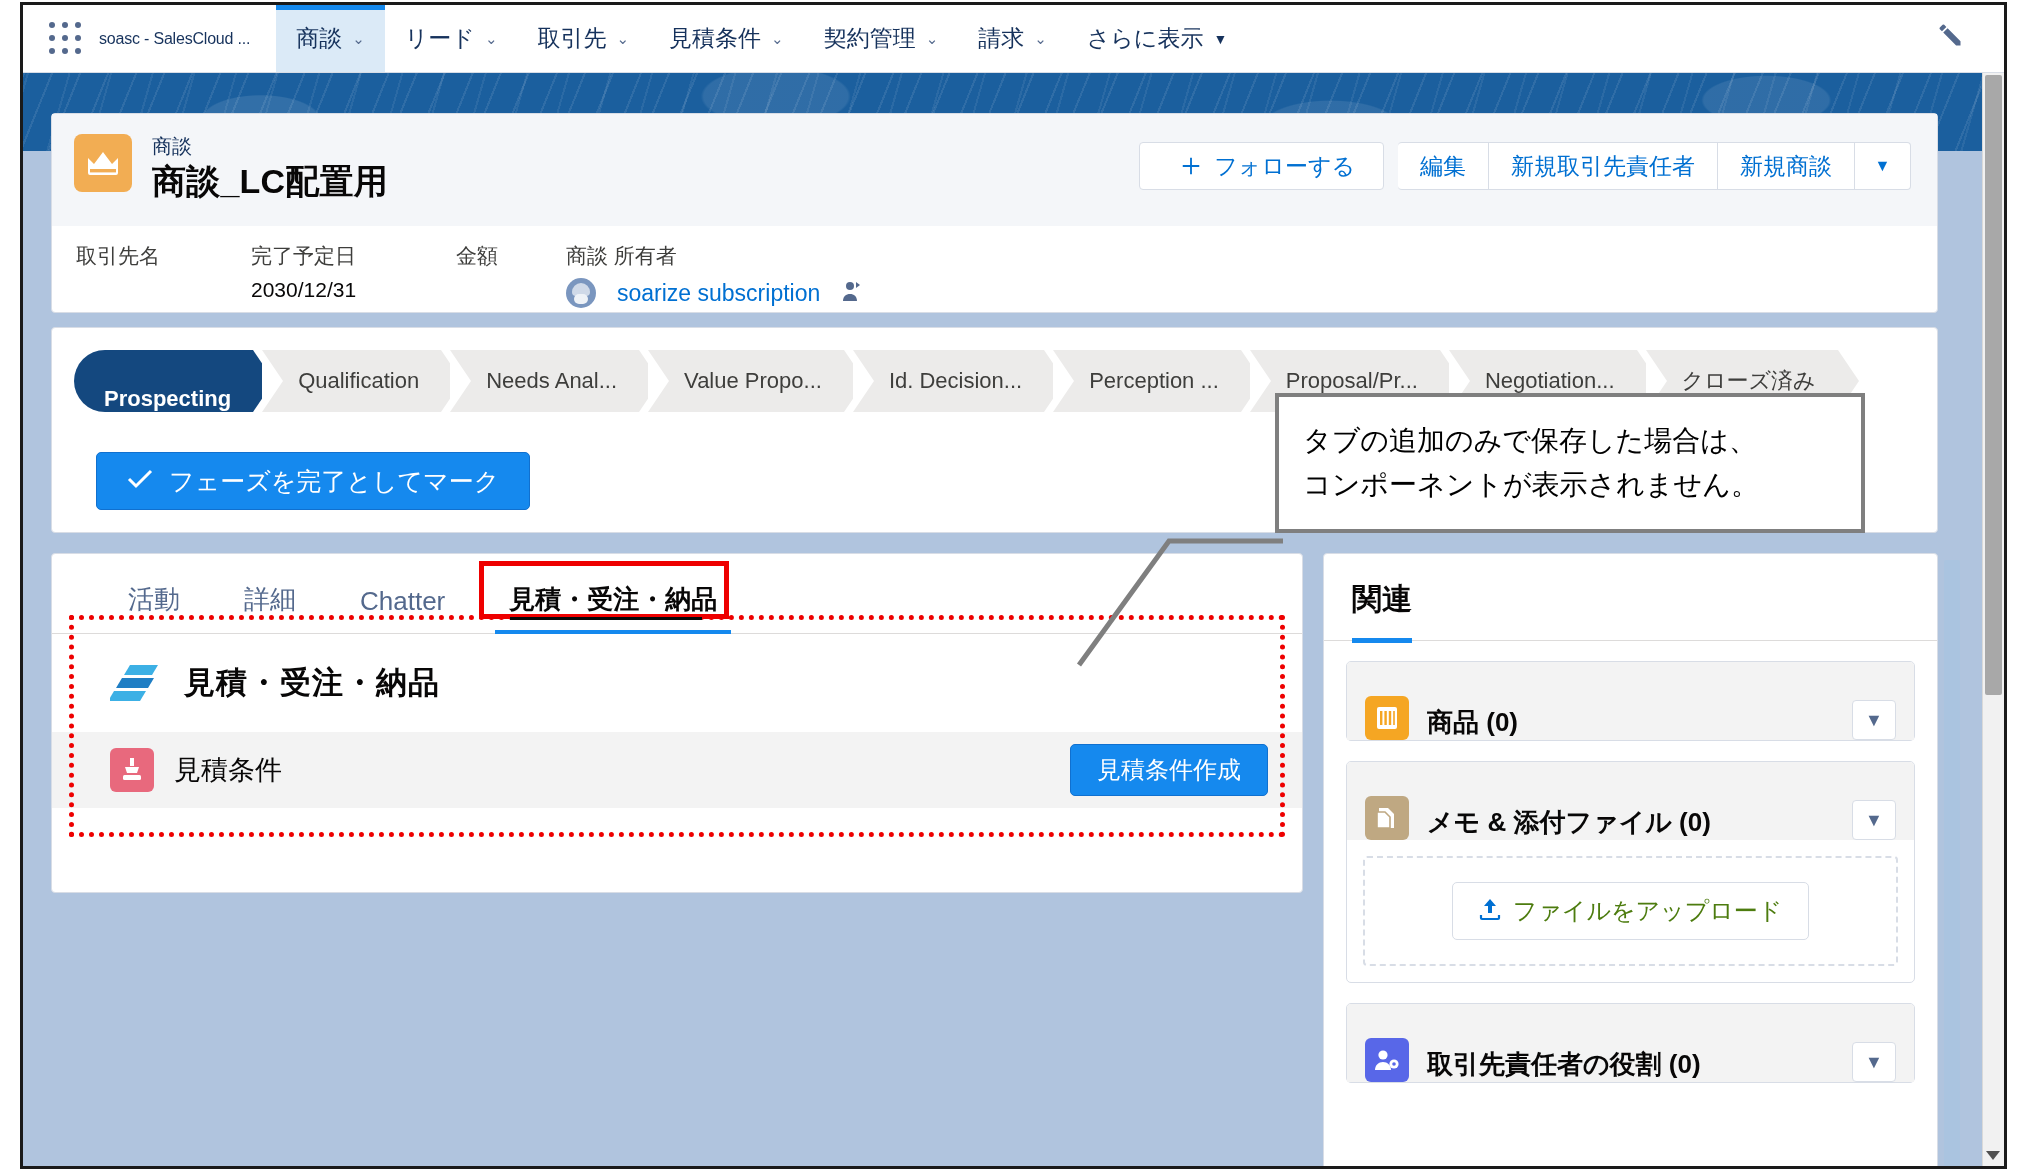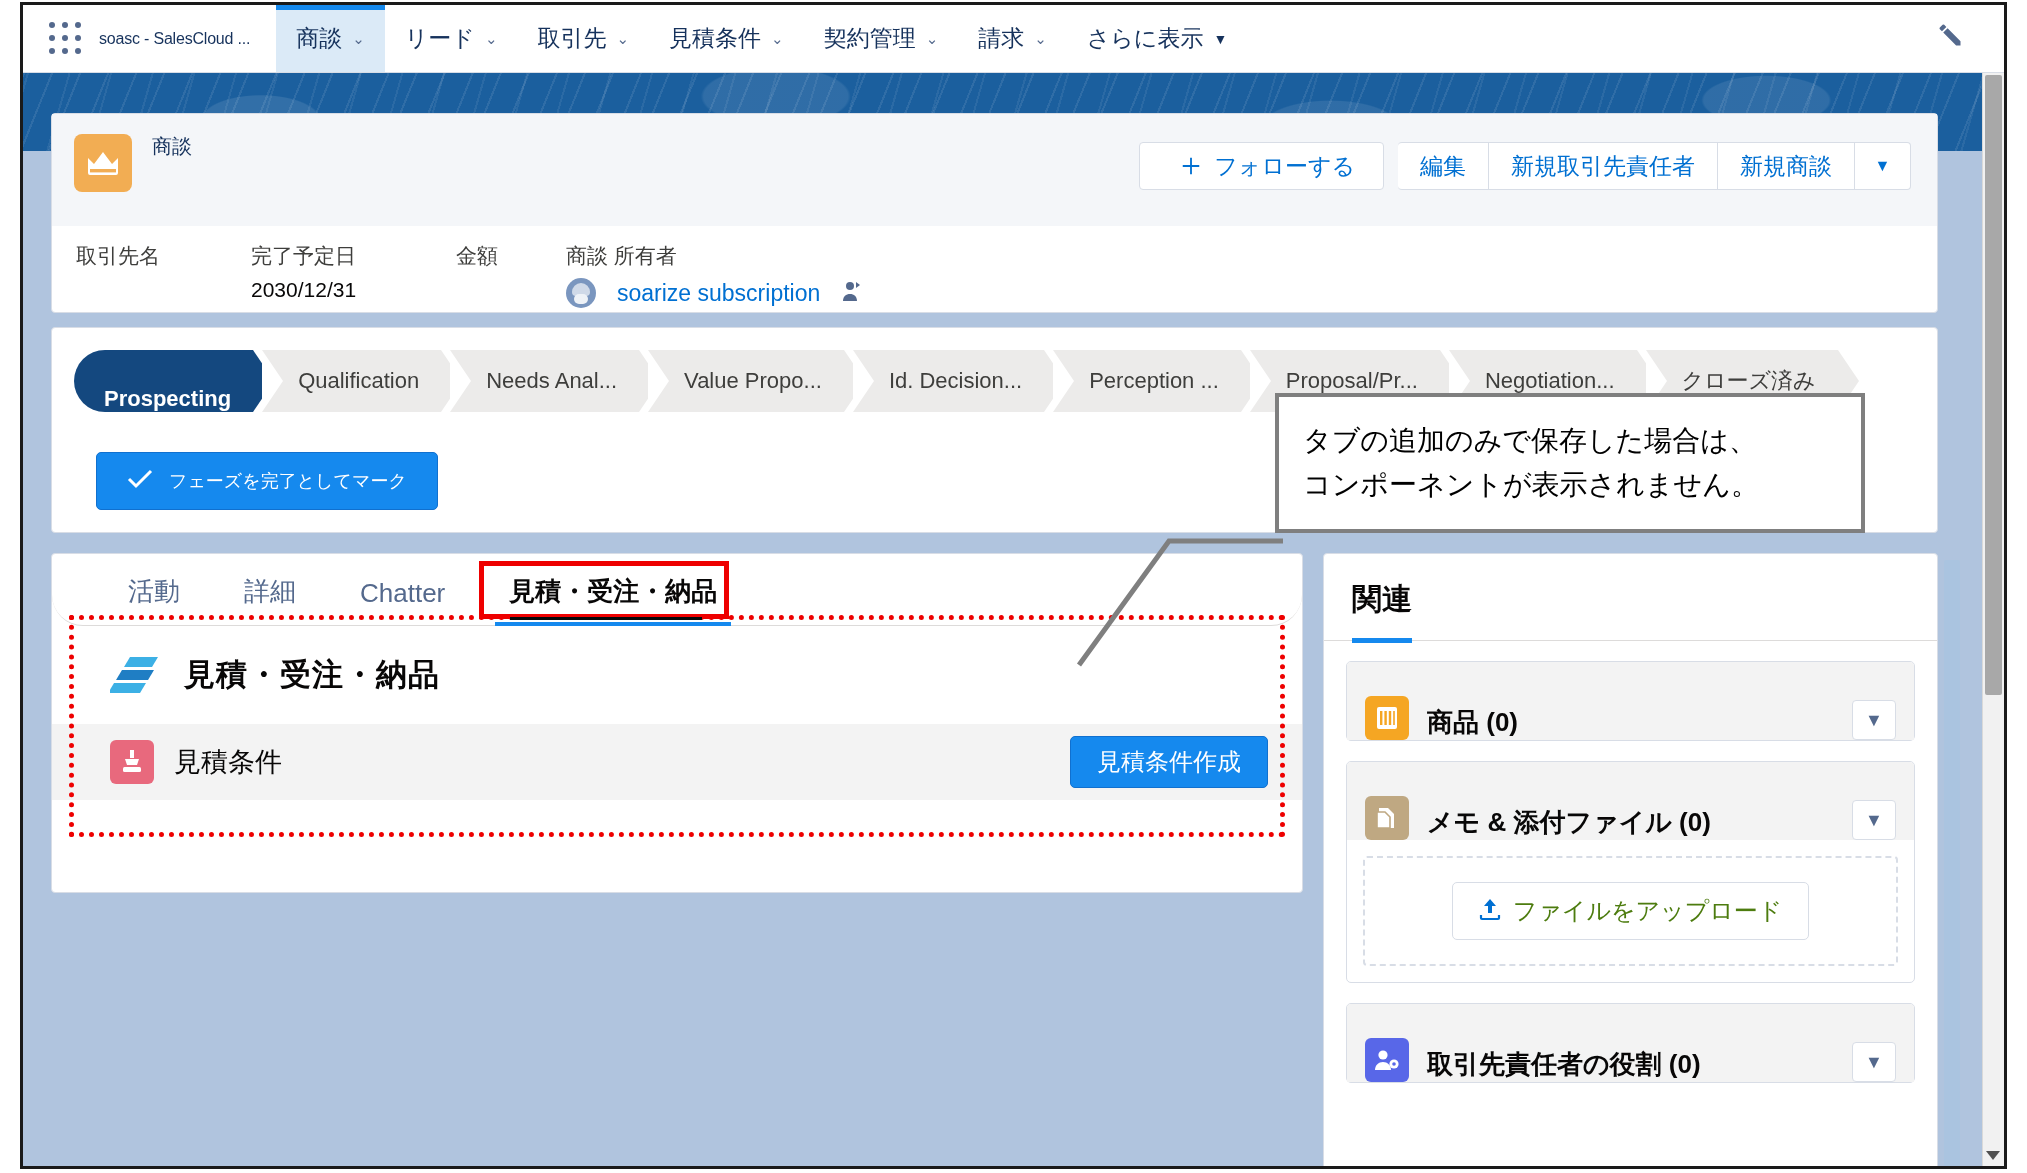--- a/index.html
+++ b/index.html
@@ -184,36 +184,35 @@
   }
   .stage.current::after { border-left-color:#14487f; }
   .stage.current::before { display:none; }
   .stage.first { border-radius: 31px 0 0 31px; padding-left:30px;align-items:flex-end; }
   .stage.first::before { display:none; }
 
   #mark-complete {
     position:absolute; left: 44px; top: 124px;
     height: 58px; padding: 0 30px;
     background:#1589ee; border:1px solid #1070cf; border-radius:5px;
-    color:#ffffff; font-size: 18px;
+    color:#ffffff; font-size: 25px;
     display:flex; align-items:center; gap:16px; cursor:pointer;
   }
   .check-gl { font-size: 24px; line-height:1; }
 
   
   #main-card {
     position: absolute; left: 28px; top: 548px;
     width: 1252px; height: 340px;
     background:#ffffff; border:1px solid #d8dde6; border-radius:4px;
   }
   #tabs {
-    display:flex; align-items:flex-end; height: 72px;
+    display:flex; align-items:flex-end; height: 80px;
     padding-left: 44px; gap: 0;
     border-bottom: 1px solid #dddbda;
-    border-radius: 31px;
   }
   .tab {
     font-size: 26px; color:#54698d; padding: 0 32px 16px 32px;
     cursor:pointer; white-space:nowrap; position:relative;
   }
   .tab.selected { color:#080707; font-weight:bold; }
   .tab.selected::after{
     content:""; position:absolute; left:18px; right:18px; bottom:-1px; height:4px; background:#1589ee;
   }
   #tab-highlight {
@@ -382,20 +381,21 @@
   <div id="record-header">
     <div id="rh-top">
       <div class="obj-icon">
         <svg width="34" height="28" viewBox="0 0 34 28" aria-hidden="true">
           <path d="M2 9l6 6 9-12 9 12 6-6v15a2 2 0 01-2 2H4a2 2 0 01-2-2V9z" fill="#ffffff"></path>
           <rect x="4" y="20" width="26" height="3.4" fill="#f2ad53"></rect>
         </svg>
       </div>
       <div id="rh-titles">
         <div id="rh-obj-label">商談</div>
+        <div id="rh-record-title">商談_LC配置用</div>
       </div>
       <div id="rh-actions">
         <div class="btn-neutral btn-follow">
           <span class="plus" style="font-size:0">plus-icon</span>
           <svg width="22" height="22" viewBox="0 0 24 24" aria-hidden="true">
               <path d="M11 3h2v8h8v2h-8v8h-2v-8H3v-2h8V3z" fill="#0070d2"></path>
             </svg>
           <span>フォローする</span>
         </div>
         <div class="btn-neutral btn-first">

